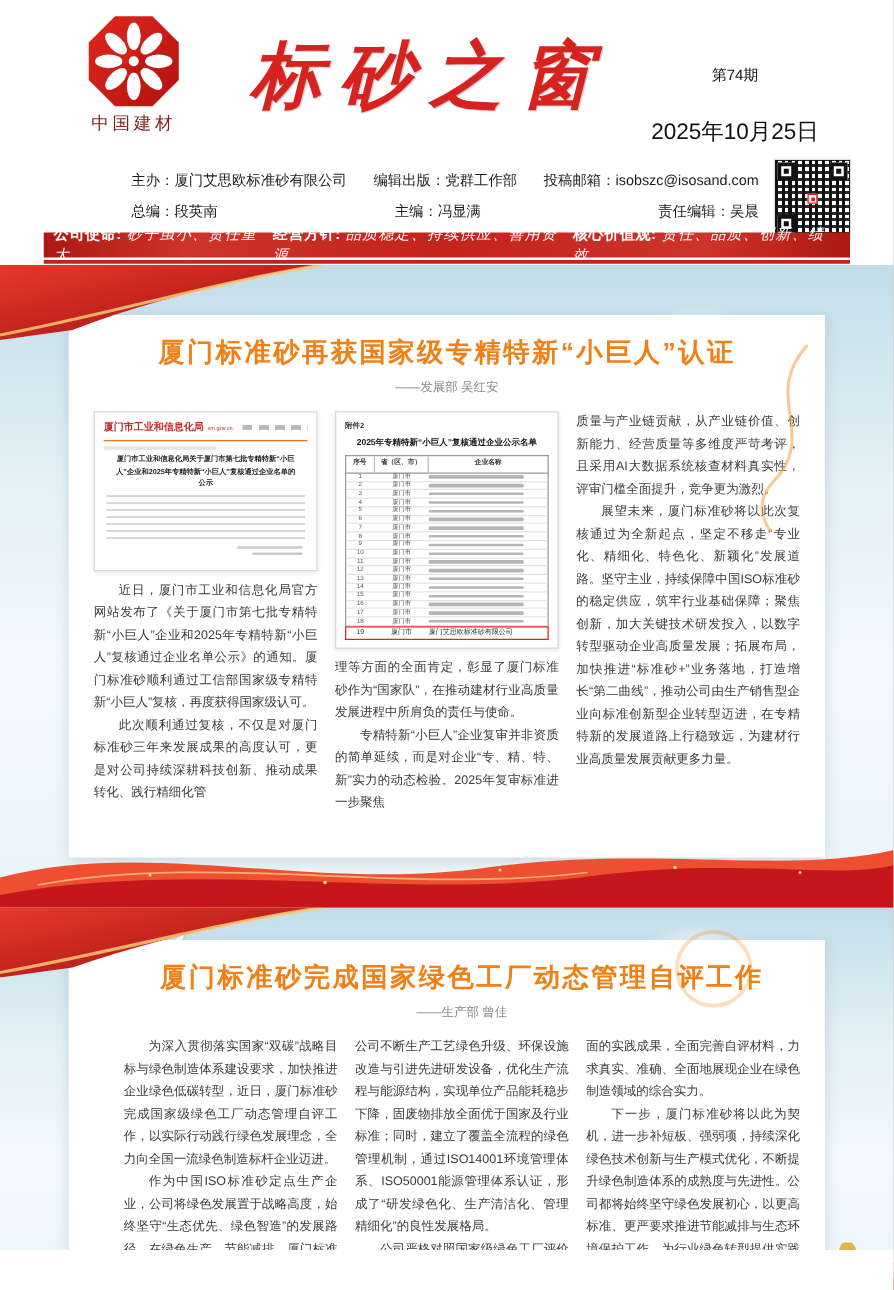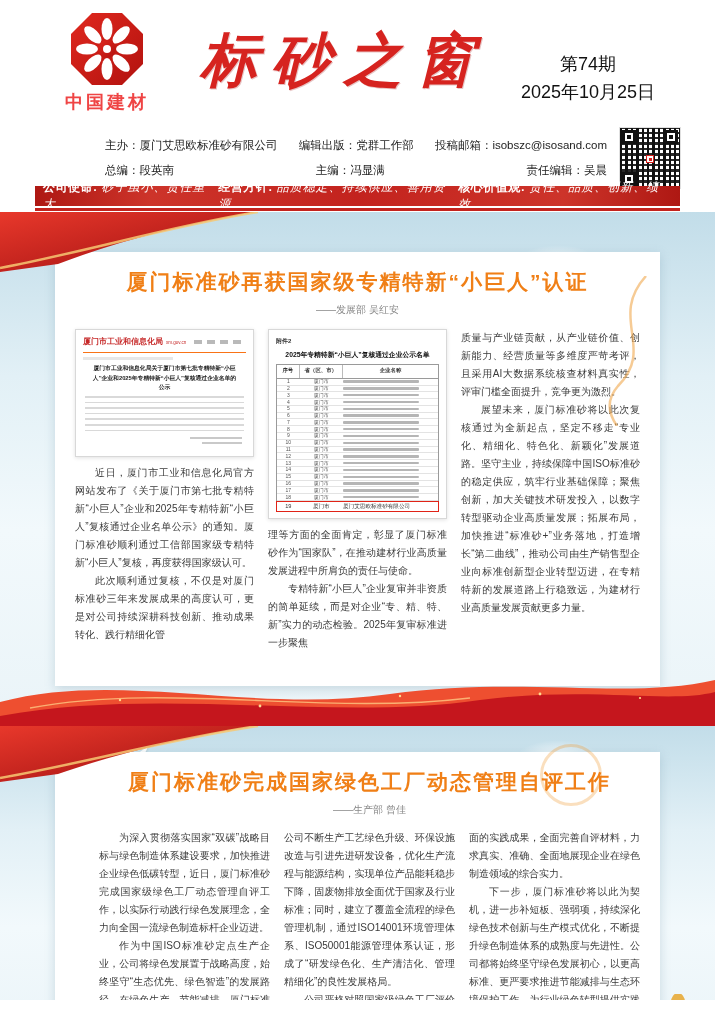--- a/index.html
+++ b/index.html
@@ -4,26 +4,26 @@
 <style>
   * { box-sizing: border-box; margin: 0; padding: 0; }
   html,body { background:#888; }
   body { font-family: "Liberation Sans", sans-serif; }
   .page { position:relative; width:715px; height:1032px; margin:0 auto; background:#fff; overflow:hidden; }
 
   
   .header { position:relative; height:212px; background:#fff; }
   .logo-block { position:absolute; left:55px; top:12px; width:104px; text-align:center; }
   .logo-block svg { display:block; margin:0 auto; }
-  .brand { margin-top:4px; color:#ef4444; font-weight:bold; font-size:18px; letter-spacing:3px; }
+  .brand { margin-top:4px; color:#7f1d1d; font-weight:normal; font-size:14px; letter-spacing:3px; }
   .masthead { position:absolute; left:176px; top:22px; width:336px; text-align:center;
       font-family:"DejaVu Serif", serif; font-style:italic; font-weight:bold;
       font-size:58px; letter-spacing:14px; color:#d6231f; text-shadow:1px 1px 0 rgba(160,20,20,.25); }
   .issue { position:absolute; right:42px; top:52px; width:170px; text-align:center; color:#111; }
-  .issue .no { font-size:18px; margin-bottom:4px; }
+  .issue .no { font-size:12px; margin-bottom:24px; }
   .issue .date { font-size:18px; }
   .qr-wrap { position:absolute; right:30px; top:127px; width:66px; text-align:center; }
   .qr-code { position:relative; width:62px; height:62px; border:1px solid #e0e0e0; background:#fff;
       background-image:
         repeating-linear-gradient(0deg, rgba(17,17,17,.9) 0 2.4px, transparent 2.4px 5.4px),
         repeating-linear-gradient(90deg, #111 0 2.4px, #fff 2.4px 5.4px); }
   .qr-eye { position:absolute; width:14px; height:14px; border:3px solid #111; background:#fff; }
   .qr-eye::after { content:""; position:absolute; left:2px; top:2px; width:4px; height:4px; background:#111; }
   .qr-eye.tl { left:2px; top:2px; } .qr-eye.tr { right:2px; top:2px; } .qr-eye.bl { left:2px; bottom:2px; }
   .qr-dot { position:absolute; left:26px; top:27px; width:8px; height:8px; background:#fff; border:1px solid #d6231f; }

